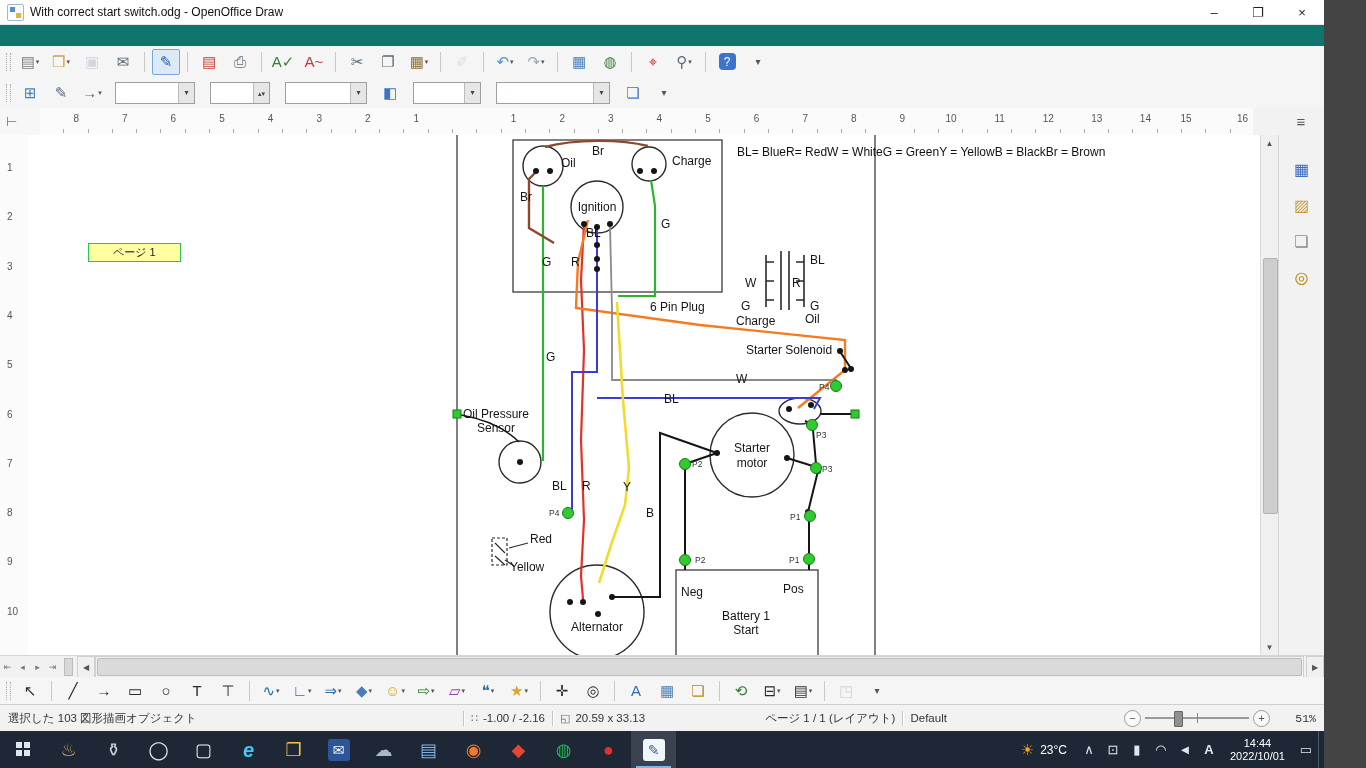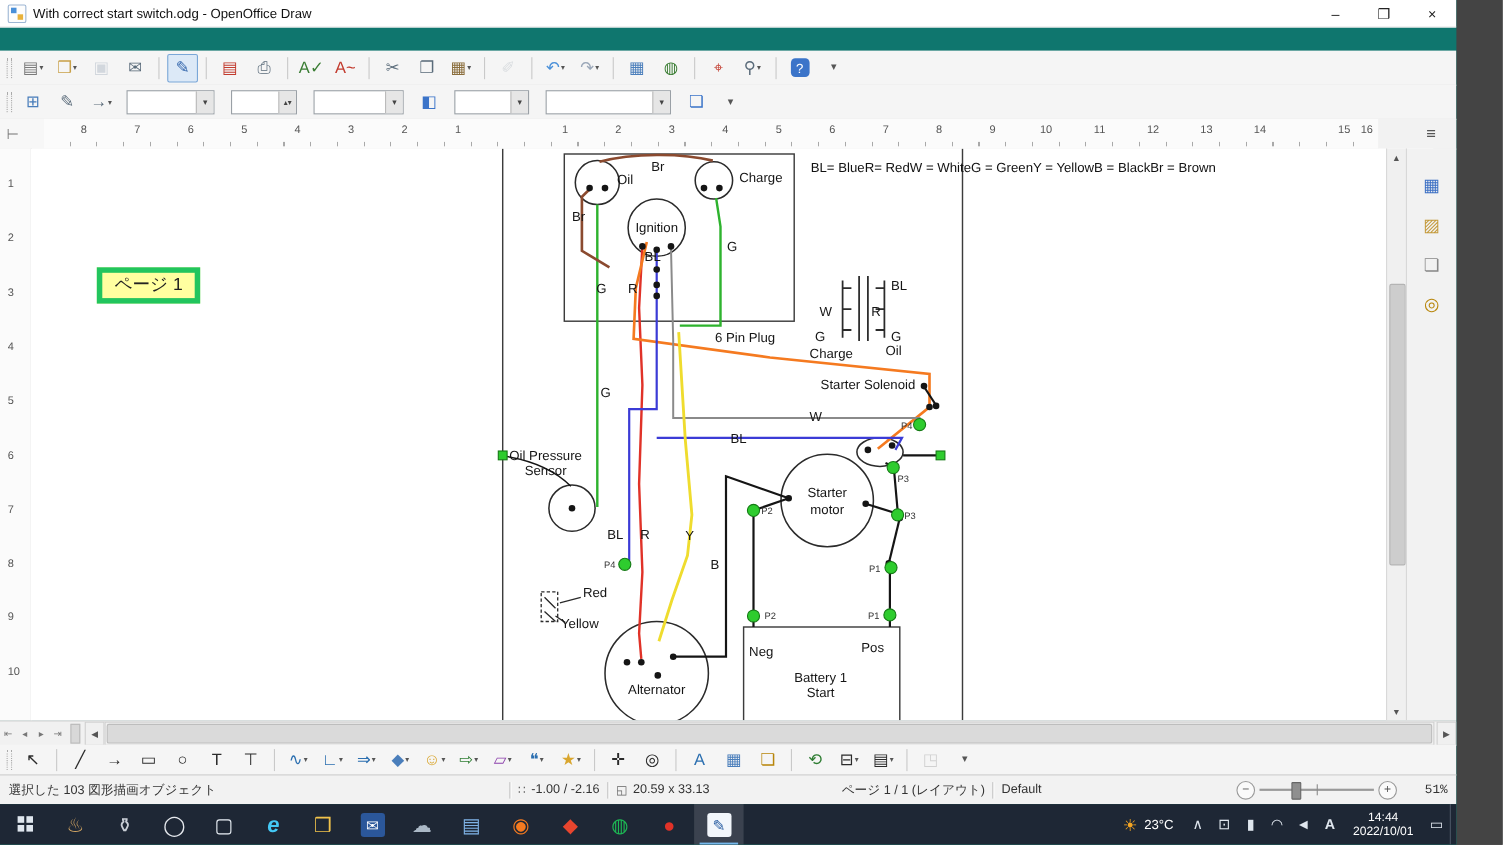--- a/index.html
+++ b/index.html
@@ -52,21 +52,21 @@
     background:repeating-linear-gradient(to right,transparent 0 23.3px,#a9a9a9 23.3px 24.3px);}
   #rright{position:absolute;right:0;top:0;width:71px;height:100%;background:#f2f2f2;display:flex;align-items:center;justify-content:flex-end;border-bottom:1px solid #cfcfcf;}
   #sidebar-toggle{width:30px;text-align:center;font-size:15px;color:#555;margin-right:8px;}
 
   
   #main{top:135px;height:520px;background:#fff;}
   #vruler{position:absolute;left:0;top:0;width:28px;height:100%;background:#fbfbfb;border-right:1px solid #cfcfcf;}
   .rvnum{position:absolute;left:7px;font-size:10px;color:#555;}
   #canvas{position:absolute;left:28px;top:0;width:1275px;height:520px;background:#fff;overflow:hidden;}
   #diagram{position:absolute;left:0;top:0;}
-  #page-badge{position:absolute;left:60px;top:108px;background:#ffffa0;border:5px solid #22c55e;padding:1px 11px;font-size:16px;color:#222;}
+  #page-badge{position:absolute;left:60px;top:108px;background:#ffffa0;border:1px solid #22c55e;padding:1px 24px;font-size:11px;color:#222;}
   #legend{position:absolute;left:709px;top:10px;font-size:12px;line-height:14.6px;color:#111;}
   #vscroll{position:absolute;right:46px;top:0;width:17px;height:100%;background:#f0f0f0;border-left:1px solid #d9d9d9;}
   .sarrow{position:absolute;left:0;width:17px;height:16px;display:flex;align-items:center;justify-content:center;font-size:8px;color:#555;}
   .sarrow.down{bottom:0;}
   #vthumb{position:absolute;left:2px;top:123px;width:13px;height:254px;background:#cdcdcd;border:1px solid #b4b4b4;border-radius:2px;}
   #sidestrip{position:absolute;right:0;top:0;width:46px;height:100%;background:#f2f2f2;border-left:1px solid #d5d5d5;
     display:flex;flex-direction:column;align-items:center;padding-top:22px;gap:12px;box-sizing:border-box;}
   .side-ico{width:26px;height:24px;display:flex;align-items:center;justify-content:center;}
   .side-ico .glyph{font-size:16px;}
 
@@ -294,21 +294,21 @@
           <span class="rnum" data-name="ruler-number" style="left: 662px;">5</span>
           <span class="rnum" data-name="ruler-number" style="left: 710.6px;">6</span>
           <span class="rnum" data-name="ruler-number" style="left: 759.2px;">7</span>
           <span class="rnum" data-name="ruler-number" style="left: 807.8px;">8</span>
           <span class="rnum" data-name="ruler-number" style="left: 856.4px;">9</span>
           <span class="rnum" data-name="ruler-number" style="left: 905px;">10</span>
           <span class="rnum" data-name="ruler-number" style="left: 953.6px;">11</span>
           <span class="rnum" data-name="ruler-number" style="left: 1002.2px;">12</span>
           <span class="rnum" data-name="ruler-number" style="left: 1050.8px;">13</span>
           <span class="rnum" data-name="ruler-number" style="left: 1099.4px;">14</span>
-          <span class="rnum" data-name="ruler-number" style="left: 1176px;">15</span>
+          <span class="rnum" data-name="ruler-number" style="left: 1140px;">15</span>
           <span class="rnum" data-name="ruler-number" style="left: 1196.6px;">16</span>
         </div>
       <div class="tickstrip" data-name="ruler-ticks"></div>
     </div>
     <div id="rright" data-name="ruler-right-filler">
       <span id="sidebar-toggle" data-name="sidebar-menu-icon">≡</span>
     </div>
   </div>
 
   <div id="main" class="row" data-name="main-area">

